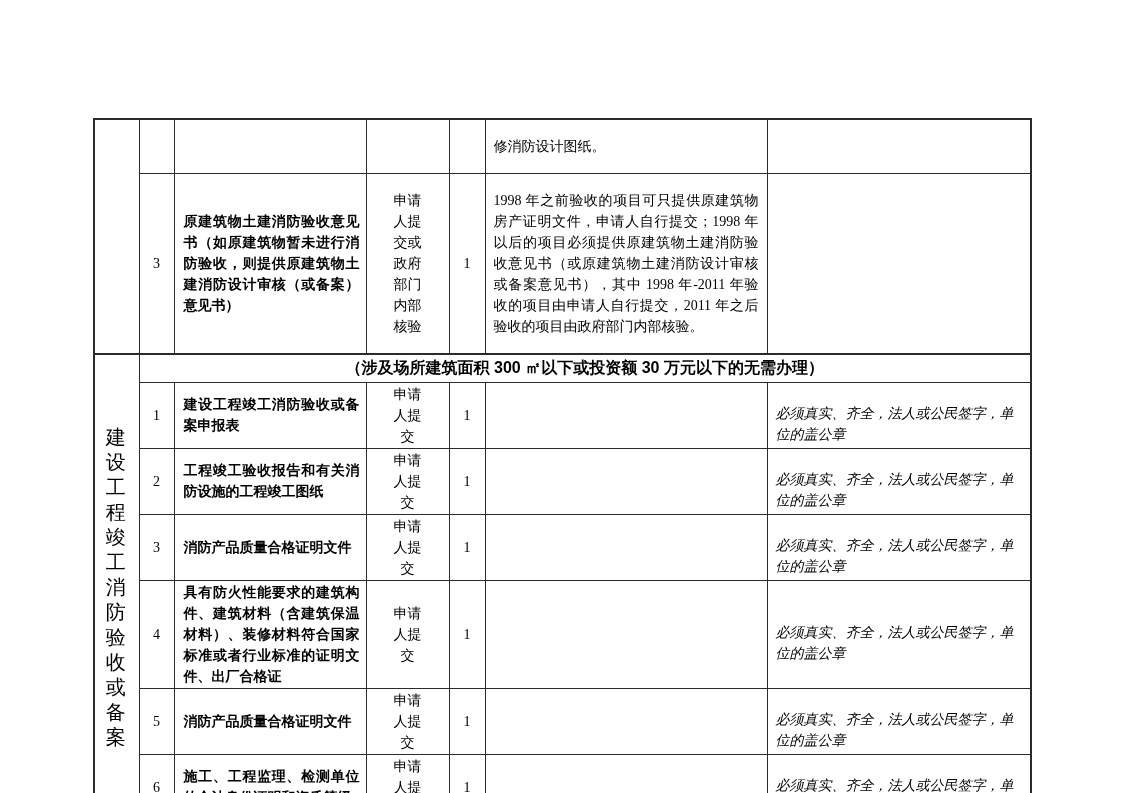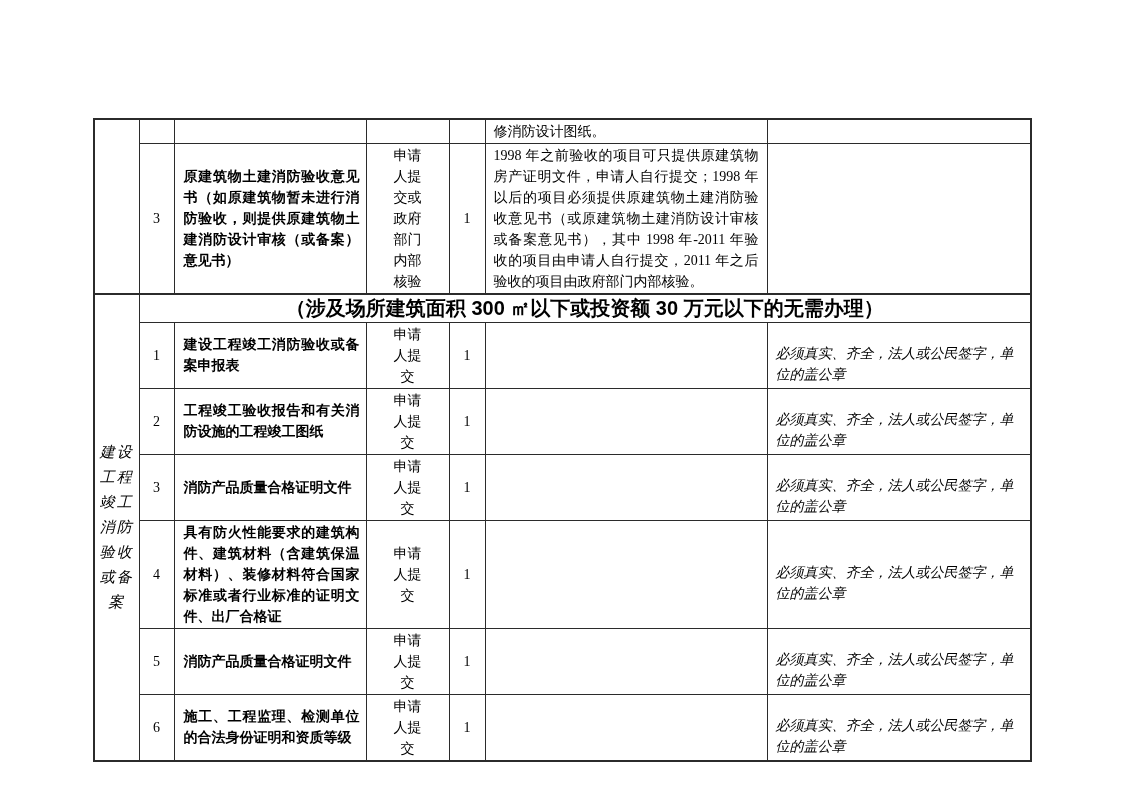--- a/index.html
+++ b/index.html
@@ -33,39 +33,38 @@
   tr.r-i1{height:47px;}
   tr.r-i2{height:49px;}
   tr.r-i3{height:49px;}
   tr.r-i4{height:106px;}
   tr.r-i5{height:48px;}
   tr.r-i6{height:49px;}
   tr.r-banner td{border-top:2px solid #2b2b2b;}
   td.col-cat{padding:0;}
   .cat-inner{
     width:36px;margin:0 auto;
-    font-size:15px;line-height:25px;
+    font-size:20px;line-height:25px;
     letter-spacing:2px;text-align:center;
     word-break:break-all;
-    font-style:italic;
   }
   td.banner-cell{
     text-align:center;
     font-family:"Liberation Sans","DejaVu Sans",sans-serif;
     font-weight:700;
-    font-size:20px;
+    font-size:16px;
     line-height:22px;
     padding:1px 0;
     word-break:keep-all;
     white-space:nowrap;
   }
   td.col-no,td.col-cnt{text-align:center;}
   td.col-mat{text-align:justify;padding:1px 6px 1px 9px;font-weight:bold;}
   td.col-src{text-align:center;padding:1px 21px;}
-  td.col-req{text-align:justify;padding:1px 8px;vertical-align:middle;}
+  td.col-req{text-align:justify;padding:16px 8px;vertical-align:middle;}
   td.col-rem{padding:18px 3px 1px 8px;font-style:italic;}
   .page-num{
     position:absolute;
     top:693px;left:0;width:1122px;
     text-align:center;
     font-size:13px;
     line-height:16px;
   }
 </style>
 </head>

